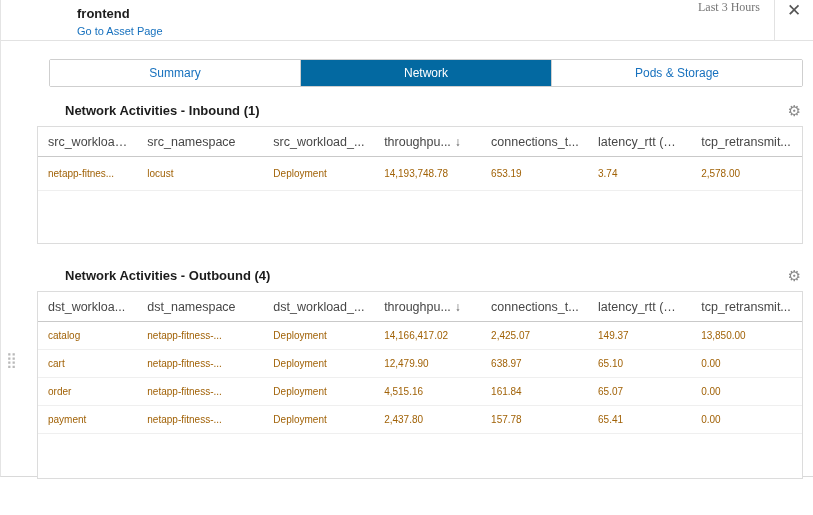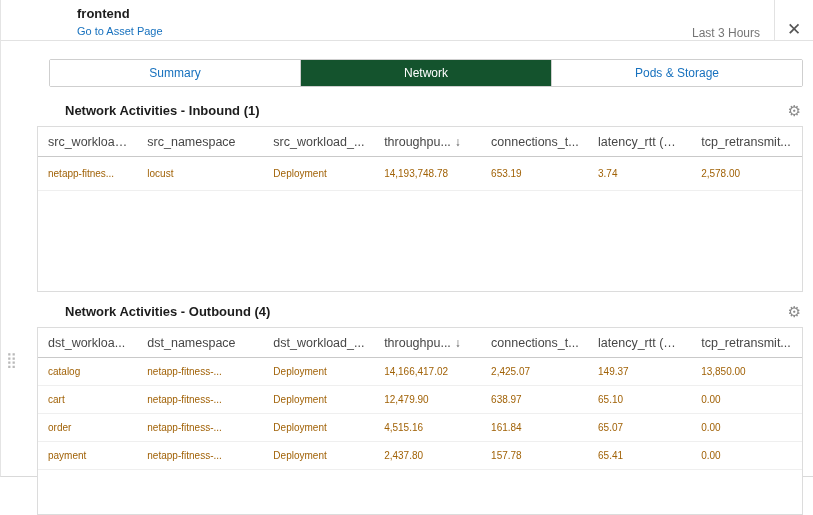--- a/index.html
+++ b/index.html
@@ -25,21 +25,21 @@
     align-items: stretch;
     border-bottom: 1px solid #e2e2e2;
     padding-left: 40px;
   }
   .header-left { padding: 6px 0 0 36px; }
   .title { font-size: 13px; font-weight: bold; color: #1c1c1c; }
   .asset-link {
     font-size: 11px; color: #1771be; text-decoration: none;
     display: inline-block; margin-top: 2px; cursor: pointer;
   }
-  .header-right { display: flex; align-items: flex-end; }
+  .header-right { display: flex; align-items: flex-start; font-family: Liberation Serif, serif; }
   .time-range {
     font-size: 12px; color: #757575;
     display: flex; align-items: center;
     padding-right: 14px;
   }
   .vdivider { width: 1px; background: #e2e2e2; height: 41px; }
   .close {
     width: 38px; display: flex; align-items: center; justify-content: center;
     font-size: 17px; color: #555; cursor: pointer;
   }
@@ -55,37 +55,37 @@
     flex: 1;
     text-align: center;
     font-size: 12px;
     color: #1771be;
     background: #fff;
     padding: 6px 0;
     cursor: pointer;
     border-right: 1px solid #cfcfcf;
   }
   .tab:last-child { border-right: none; }
-  .tab.active { background: #14532d; color: #fff; }
+  .tab.active { background: #0369a1; color: #fff; }
   
   .section-head {
     display: flex; justify-content: space-between; align-items: center;
     margin: 4px 0 8px 0;
   }
   .section-title { font-size: 13px; font-weight: bold; color: #1c1c1c; padding-left: 28px; }
   .gear {
     font-size: 15px; color: #8a8a8a; cursor: pointer;
     padding-right: 2px; line-height: 1;
   }
   .table-box {
     border: 1px solid #dcdcdc;
     background: #fff;
     overflow: hidden;
   }
-  .table-box.inbound { height: 166px; margin-bottom: 12px; }
+  .table-box.inbound { height: 118px; margin-bottom: 24px; }
   .table-box.outbound { height: 188px; }
   table { width: 100%; border-collapse: collapse; table-layout: fixed; }
   th {
     text-align: left;
     font-size: 12.5px;
     font-weight: normal;
     color: #474747;
     padding: 8px 8px 7px 10px;
     border-bottom: 1px solid #c9c9c9;
     white-space: nowrap; overflow: hidden; text-overflow: ellipsis;

